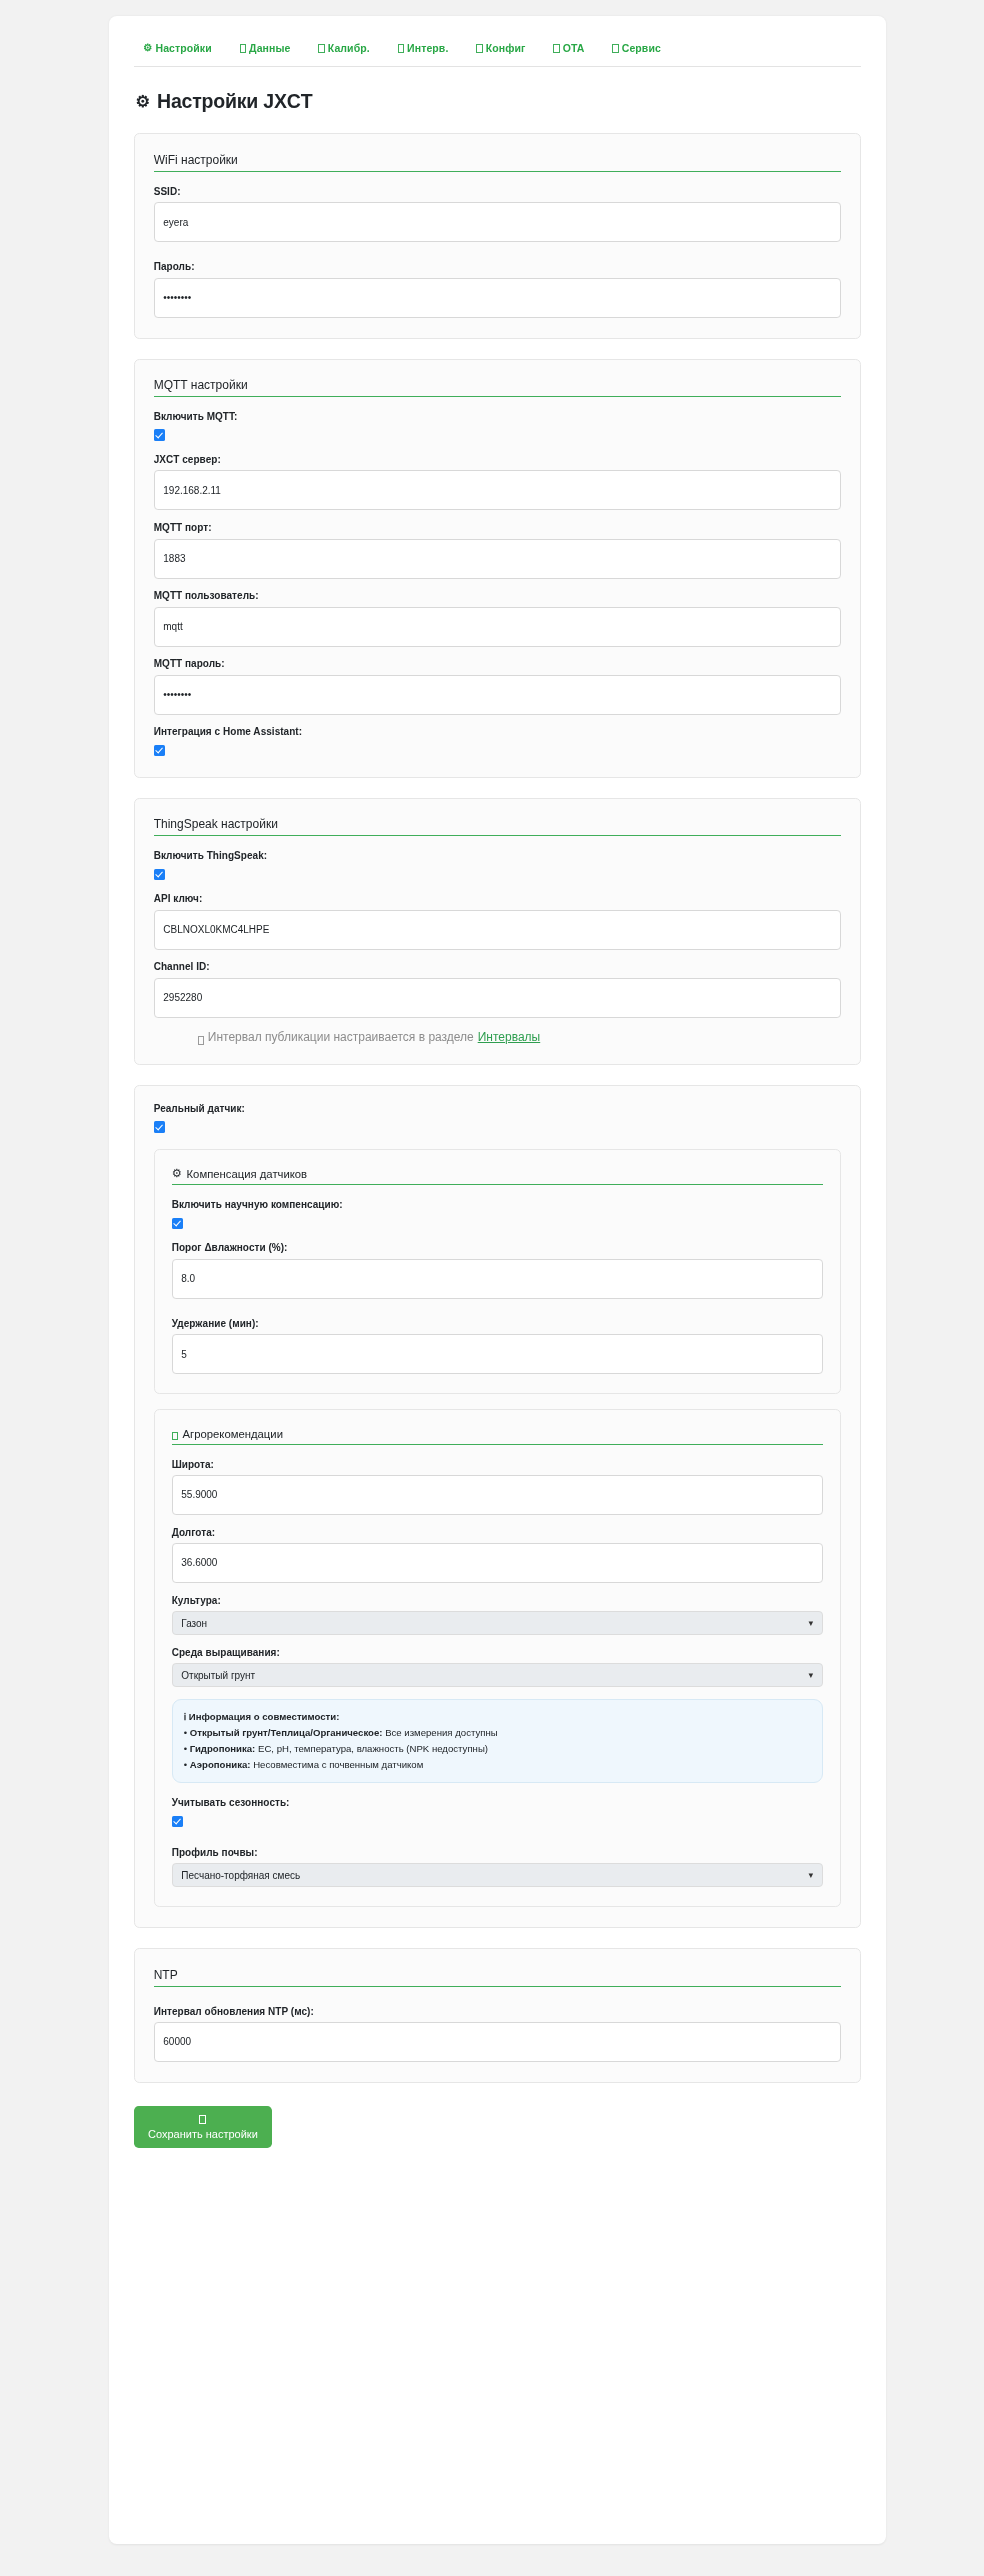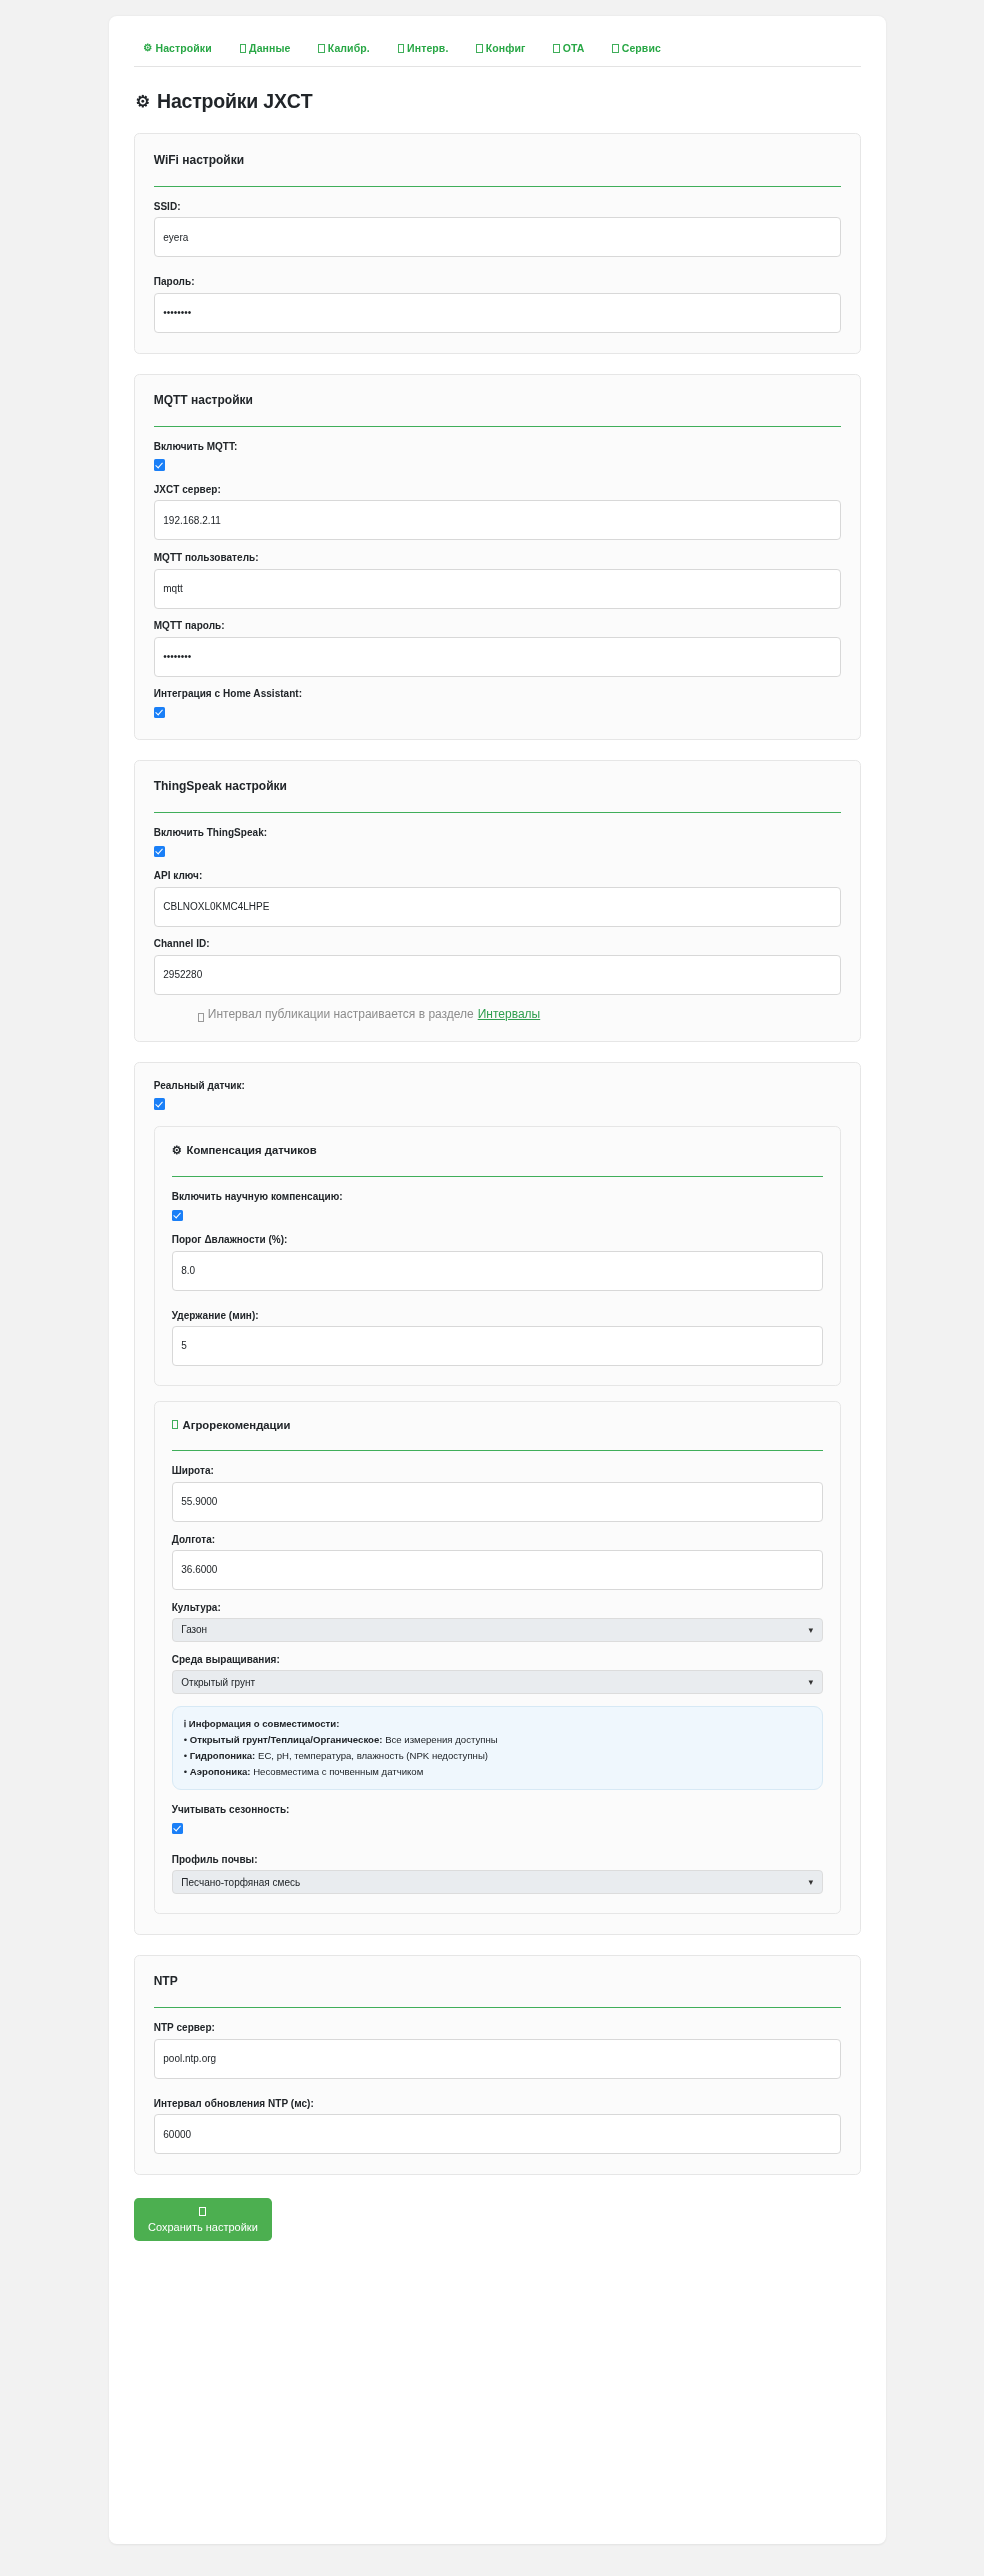--- a/index.html
+++ b/index.html
@@ -69,27 +69,27 @@
   
   .section {
     background: #fbfbfb;
     border: 0.8px solid #e6e6e6;
     border-radius: 5.4px;
     padding: 17px 18.7px 20px 18.7px;
     margin-bottom: 20px;
   }
   .section-title {
     font-size: 12px;
-    font-weight: bold;
-    color: #212529;
-    padding-bottom: 19px;
+    font-weight: normal;
+    color: #212529;
+    padding-bottom: 4px;
     border-bottom: 1.6px solid #3fae5a;
     margin: 1.6px 0 14px 0;
     display: flex;
-    align-items: flex-start;
+    align-items: flex-end;
     gap: 4.7px;
   }
 
   .subsection {
     background: #fbfbfb;
     border: 0.8px solid #e6e6e6;
     border-radius: 5.4px;
     padding: 15.6px 17px 18.7px 17px;
     margin: 15.6px 0 0 0;
   }
@@ -278,20 +278,24 @@
       </div>
       <div class="cb-row">
         <label class="lbl">Включить MQTT:</label>
         <span class="cbox"></span>
       </div>
       <div class="field">
         <label class="lbl">JXCT сервер:</label>
         <input class="txt" type="text" value="192.168.2.11" style="">
       </div>
       <div class="field">
+        <label class="lbl">MQTT порт:</label>
+        <input class="txt" type="text" value="1883" style="">
+      </div>
+      <div class="field">
         <label class="lbl">MQTT пользователь:</label>
         <input class="txt" type="text" value="mqtt" style="">
       </div>
       <div class="field">
         <label class="lbl">MQTT пароль:</label>
         <input class="txt" type="text" value="••••••••" style="">
       </div>
       <div class="cb-row" style="margin-bottom:0">
         <label class="lbl">Интеграция с Home Assistant:</label>
         <span class="cbox"></span>
@@ -414,24 +418,20 @@
         </div>
       </div>
     </section>
 
     
     <section class="section">
       <div class="section-title">
         <span>NTP</span>
       </div>
       <div class="field">
-        <label class="lbl">NTP сервер:</label>
-        <input class="txt" type="text" value="pool.ntp.org" style="">
-      </div>
-      <div class="field">
         <label class="lbl">Интервал обновления NTP (мс):</label>
         <input class="txt" type="text" value="60000" style="">
       </div>
     </section>
 
     
     <button class="save-btn">
       <span class="tofu"></span>
       <span>Сохранить настройки</span>
     </button>

